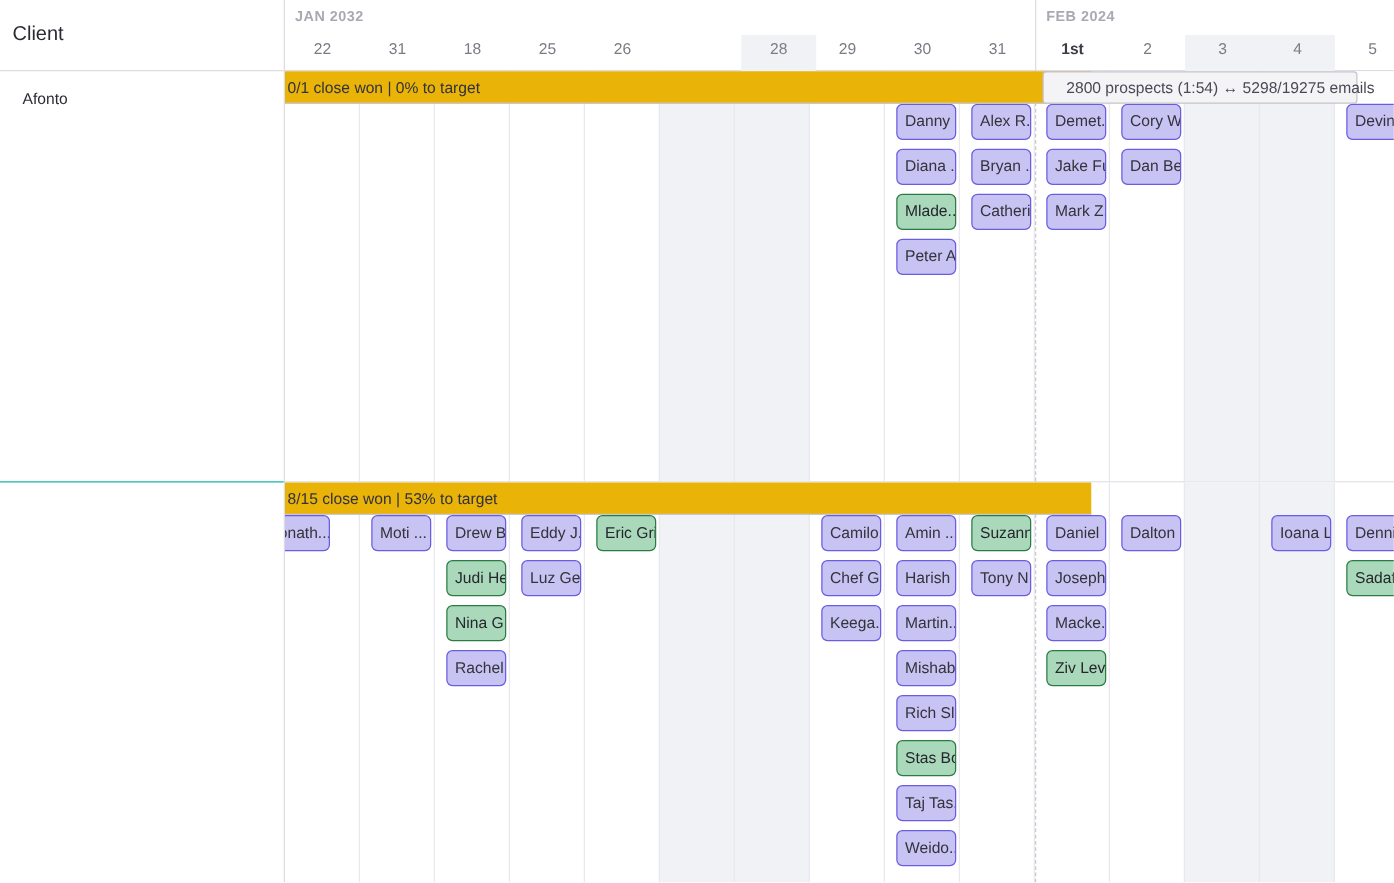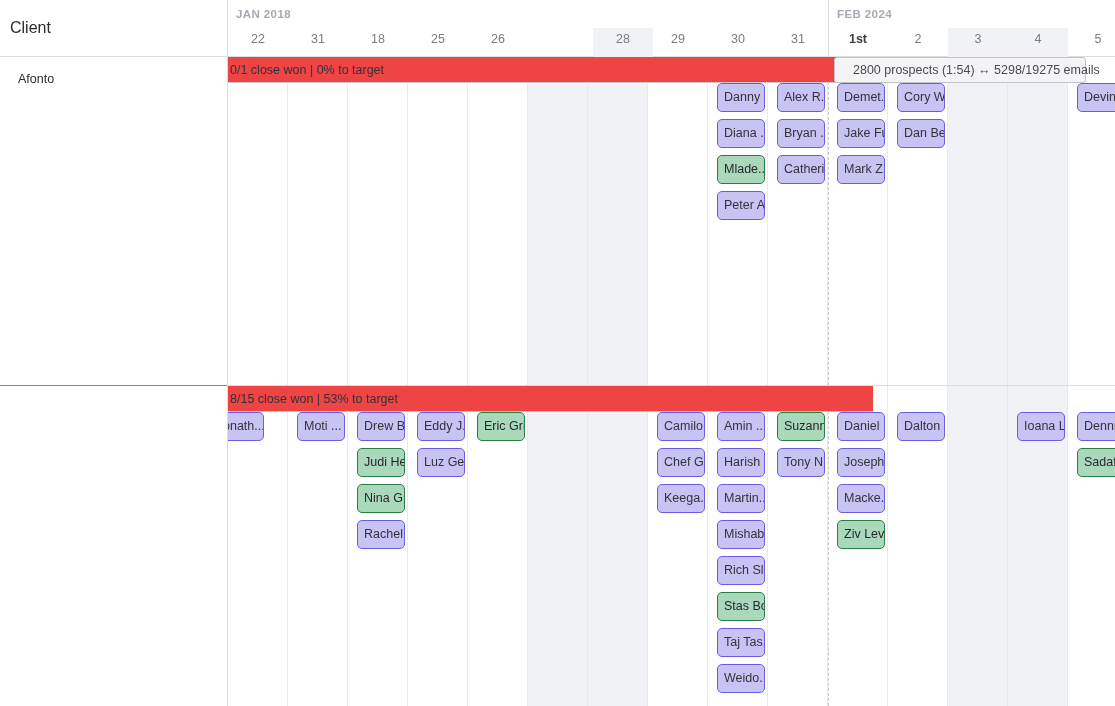--- a/index.html
+++ b/index.html
@@ -36,21 +36,21 @@
   .dcell.weekend{background:#f1f2f6;}
   .dcell.first{color:#3c3c46;font-weight:700;}
 
   
   .grow{position:relative;box-sizing:border-box;border-bottom:1px solid #dcdce2;background:#fff;}
   .grow.last{border-bottom:none;}
   .colbg{position:absolute;top:0;bottom:0;box-sizing:border-box;border-right:1px solid #e8e8ee;}
   .colbg.weekend{background:#f1f2f6;}
   .monthsep{position:absolute;top:0;bottom:0;width:0;border-left:1px dashed #c9c9d2;}
 
-  .sumbar{position:absolute;left:0;top:0;height:26px;line-height:26px;background:#ef4444;
+  .sumbar{position:absolute;left:0;top:0;height:26px;line-height:26px;background:#eab308;
           border-bottom:1px solid #c6c7cf;font-size:12.5px;color:#32323c;
           padding-left:2px;box-sizing:border-box;white-space:nowrap;z-index:3;}
   .infobar{position:absolute;top:0;height:26px;line-height:24px;background:#f4f4f7;
            border:1px solid #c3c3cc;border-radius:3px;font-size:12.5px;color:#4a4a55;
            padding:0 18px;box-sizing:border-box;white-space:nowrap;z-index:4;}
 
   .chips{position:absolute;left:0;top:26px;right:0;bottom:0;z-index:2;}
   .chipcol{position:absolute;top:0;}
   .chip{position:relative;height:29px;line-height:27px;box-sizing:border-box;
         border-radius:5px;font-size:12.5px;padding:0 6px;margin-bottom:7px;
@@ -68,21 +68,21 @@
       <span class="left-head-title">Client</span>
     </div>
     <div class="left-rowlabel lr-0">
       <span class="txt">Afonto</span>
     </div>
   </div>
 
   <div class="gridarea">
     <div class="ghead" id="ghead">
         <div class="mon" style="left: 0px; width: 600px;">
-          <div class="mon-label">JAN 2018</div>
+          <div class="mon-label">JAN 2032</div>
         </div>
         <div class="dcell" style="left: 0px; width: 60px;">22</div>
         <div class="dcell" style="left: 60px; width: 60px;">31</div>
         <div class="dcell" style="left: 120px; width: 60px;">18</div>
         <div class="dcell" style="left: 180px; width: 60px;">25</div>
         <div class="dcell" style="left: 240px; width: 60px;">26</div>
         <div class="dcell weekend" style="left: 300px; width: 60px; margin-top: 44px;">27</div>
         <div class="dcell weekend" style="left: 365px; width: 60px;">28</div>
         <div class="dcell" style="left: 420px; width: 60px;">29</div>
         <div class="dcell" style="left: 480px; width: 60px;">30</div>

